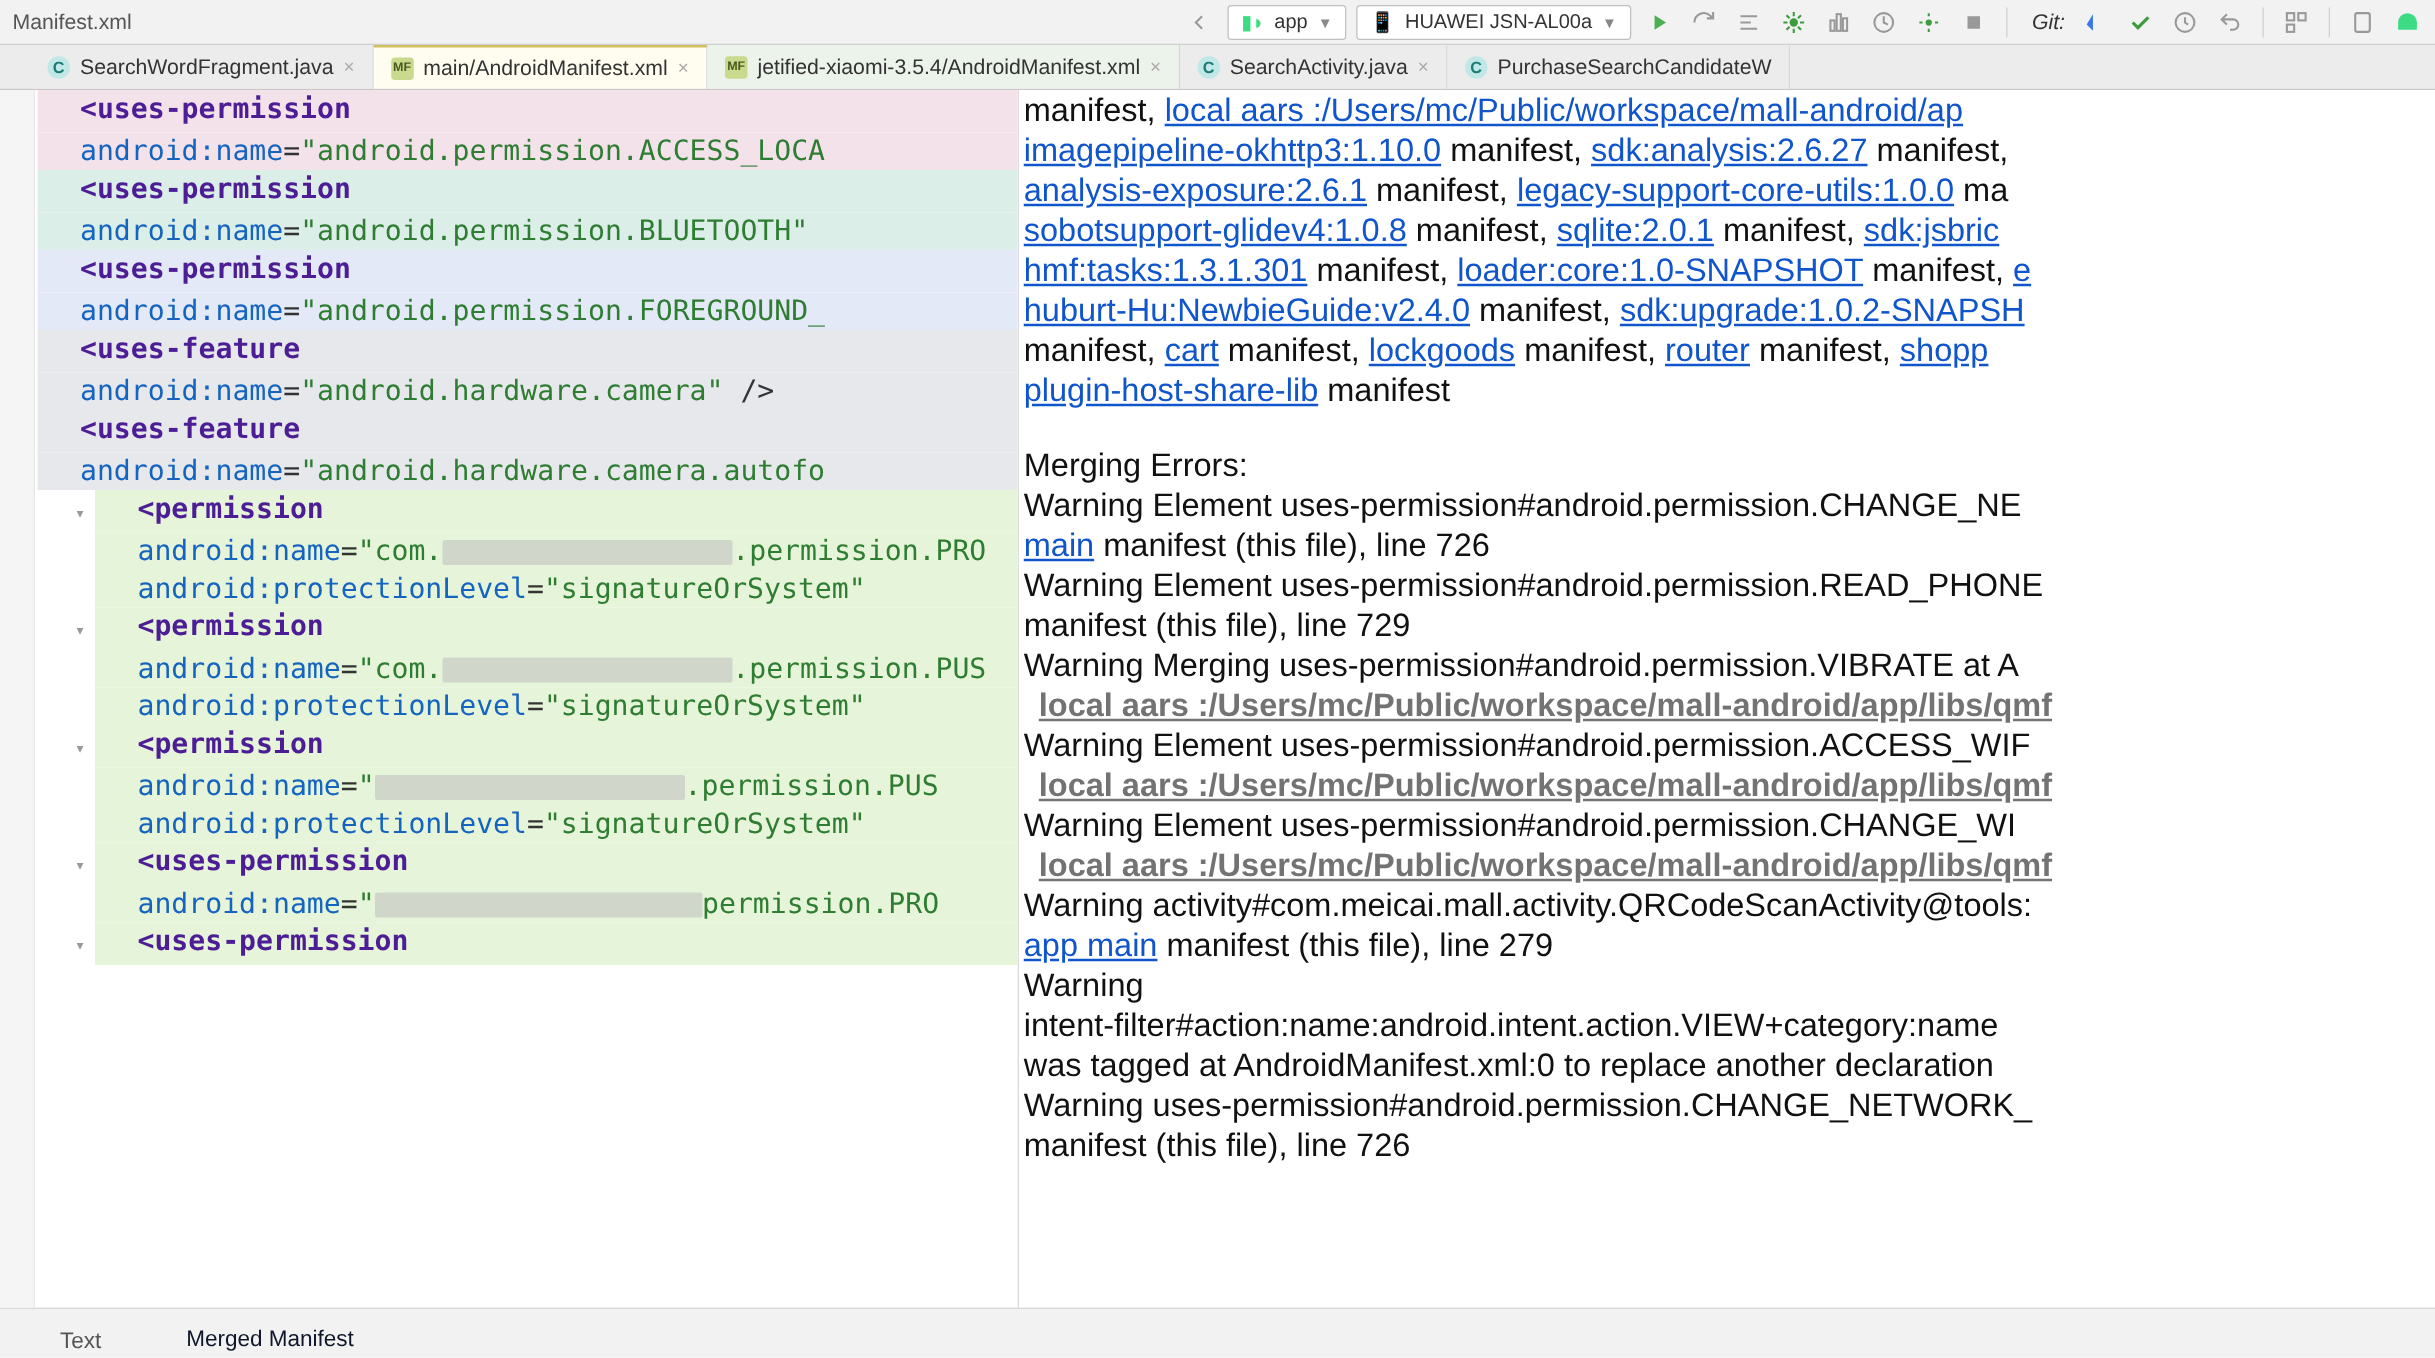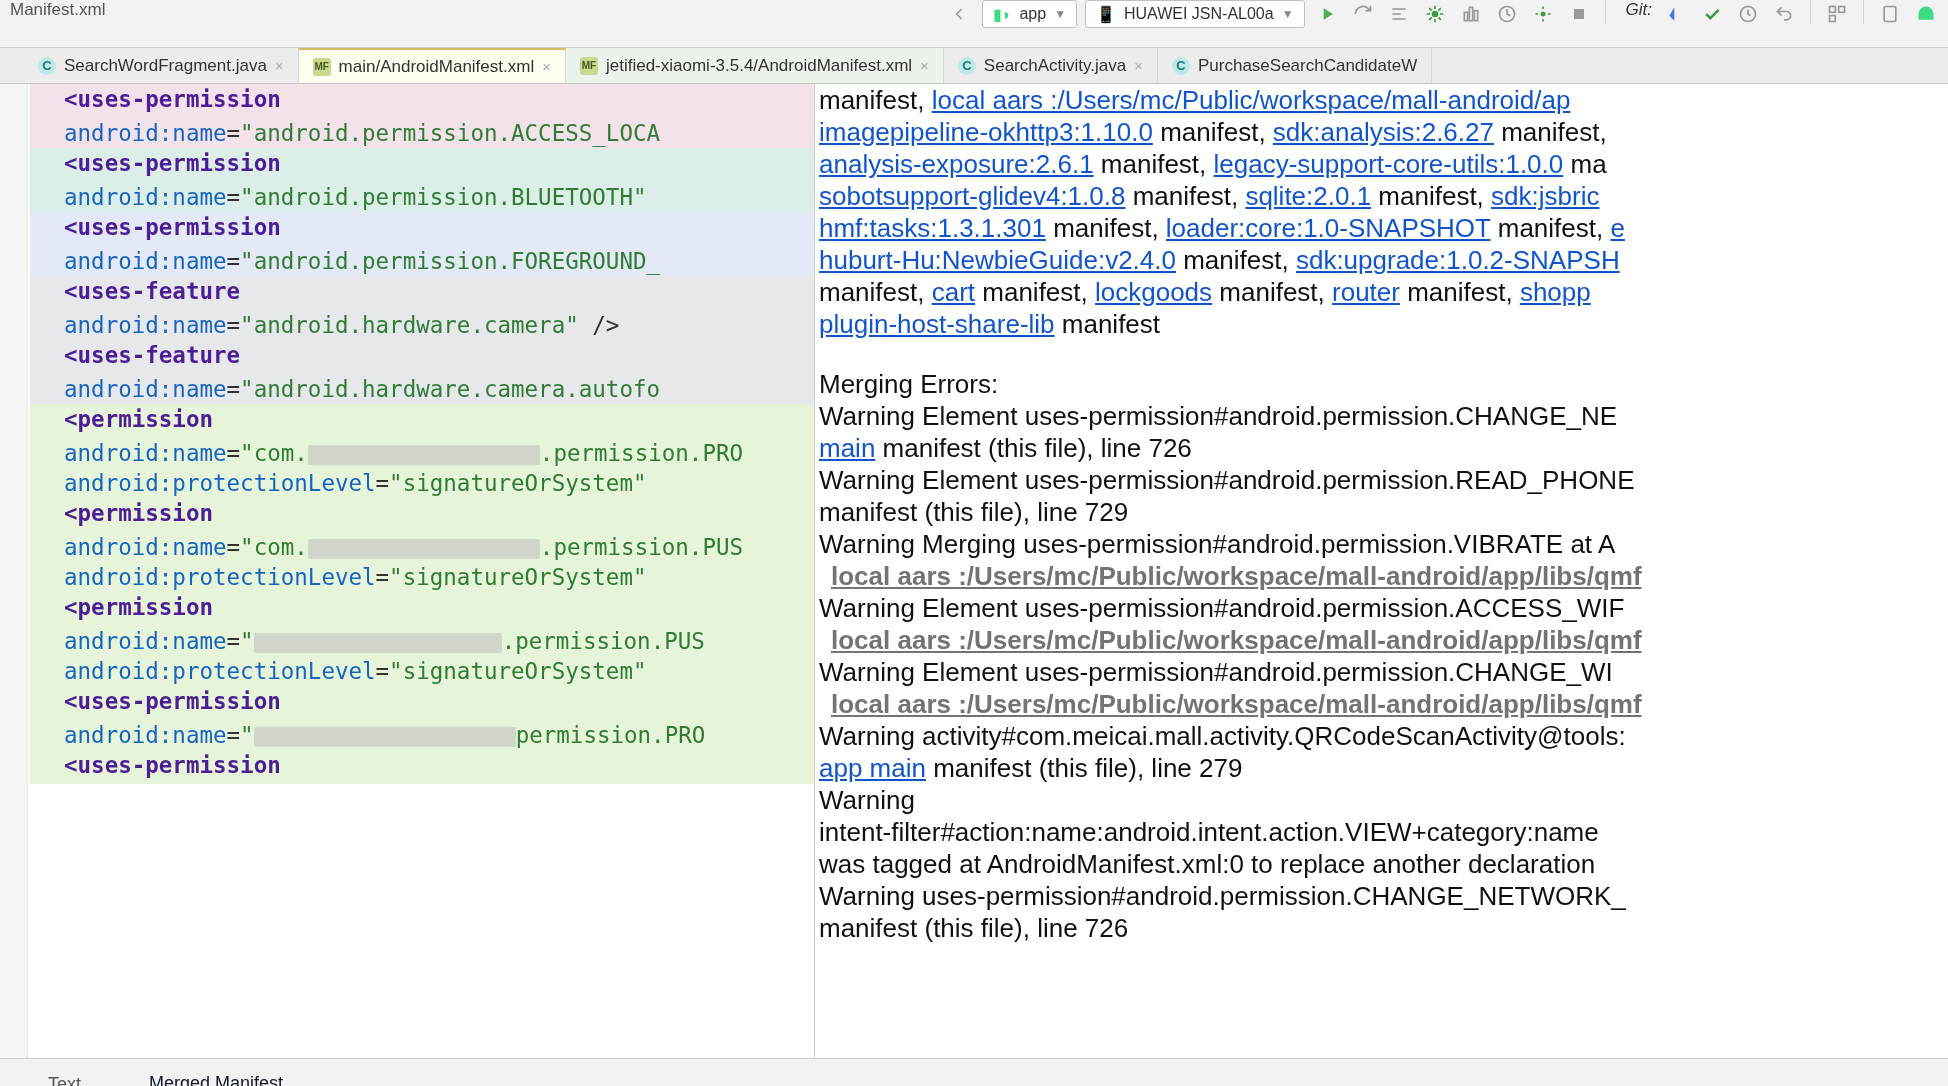--- a/index.html
+++ b/index.html
@@ -7,22 +7,22 @@
     font-family: -apple-system, BlinkMacSystemFont, "Segoe UI", Arial, sans-serif;
     background: #f2f2f2;
     font-size: 16px;
     color: #222;
     overflow: hidden;
     width: 1948px;
     height: 1086px;
   }
   .toolbar {
     display: flex;
-    align-items: flex-start;
-    height: 48px;
+    align-items: center;
+    height: 36px;
     background: #f2f2f2;
     border-bottom: 1px solid #d0d0d0;
     padding: 0 8px;
     gap: 8px;
   }
   .toolbar .maniflabel {
     font-size: 17px;
     color: #555;
     padding-left: 2px;
     flex: 0 0 auto;
@@ -87,21 +87,21 @@
     position:absolute;left:0;top:0;width:28px;height:100%;background:#f5f5f5;border-right:1px solid #e8e8e8;
   }
   .code-lines { padding-left:30px; }
   .cl { display:flex; align-items:flex-start;}
   .cl .guticon { width:24px; margin-left:-24px; text-align:center; color:#999; font-size:14px; padding-top:4px;}
   .cl .txt { white-space:pre; padding-left:34px;}
   .bg-pink { background:#f4e2eb; }
   .bg-teal { background:#dceee8; }
   .bg-blue { background:#e3e9f6; }
   .bg-slate { background:#e6e8eb; }
-  .bg-green { background:#e6f4d9; }
+  .bg-green { background:#e6f4d9;margin-left:46px; }
   .kw { color:#4c1d95; font-weight:bold; }
   .attrk { color:#1565c0; }
   .attrv { color:#2e7d32; }
   .punct { color:#333; }
   .blurbox { display:inline-block; background:#bdbdbd; opacity:0.55; height:20px; vertical-align:middle; border-radius:2px;}
 
   .merged-pane {
     flex:1;
     background:#fff;
     font-family: -apple-system, BlinkMacSystemFont, Arial, sans-serif;

